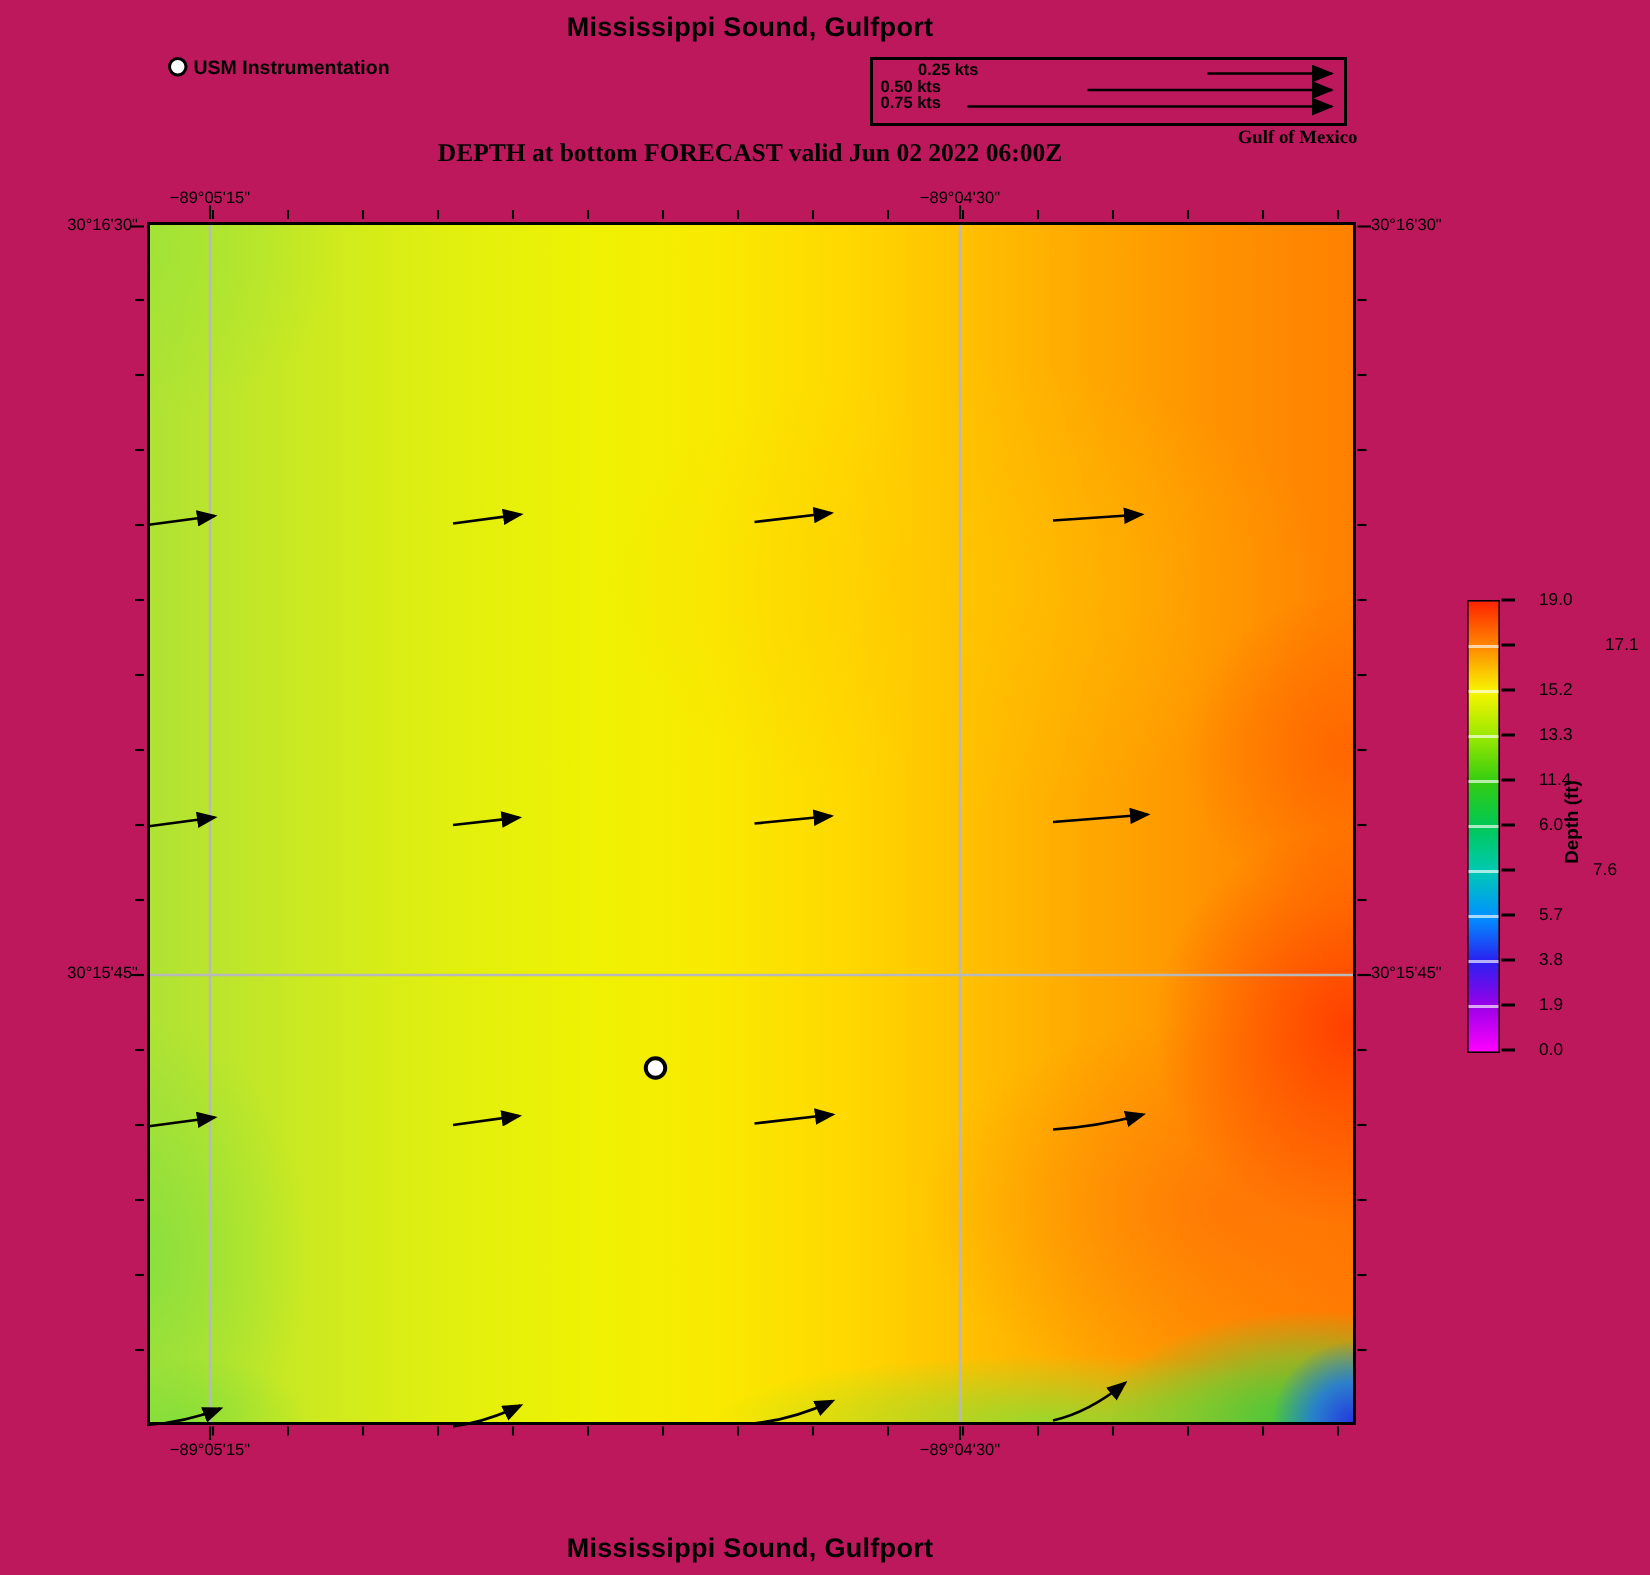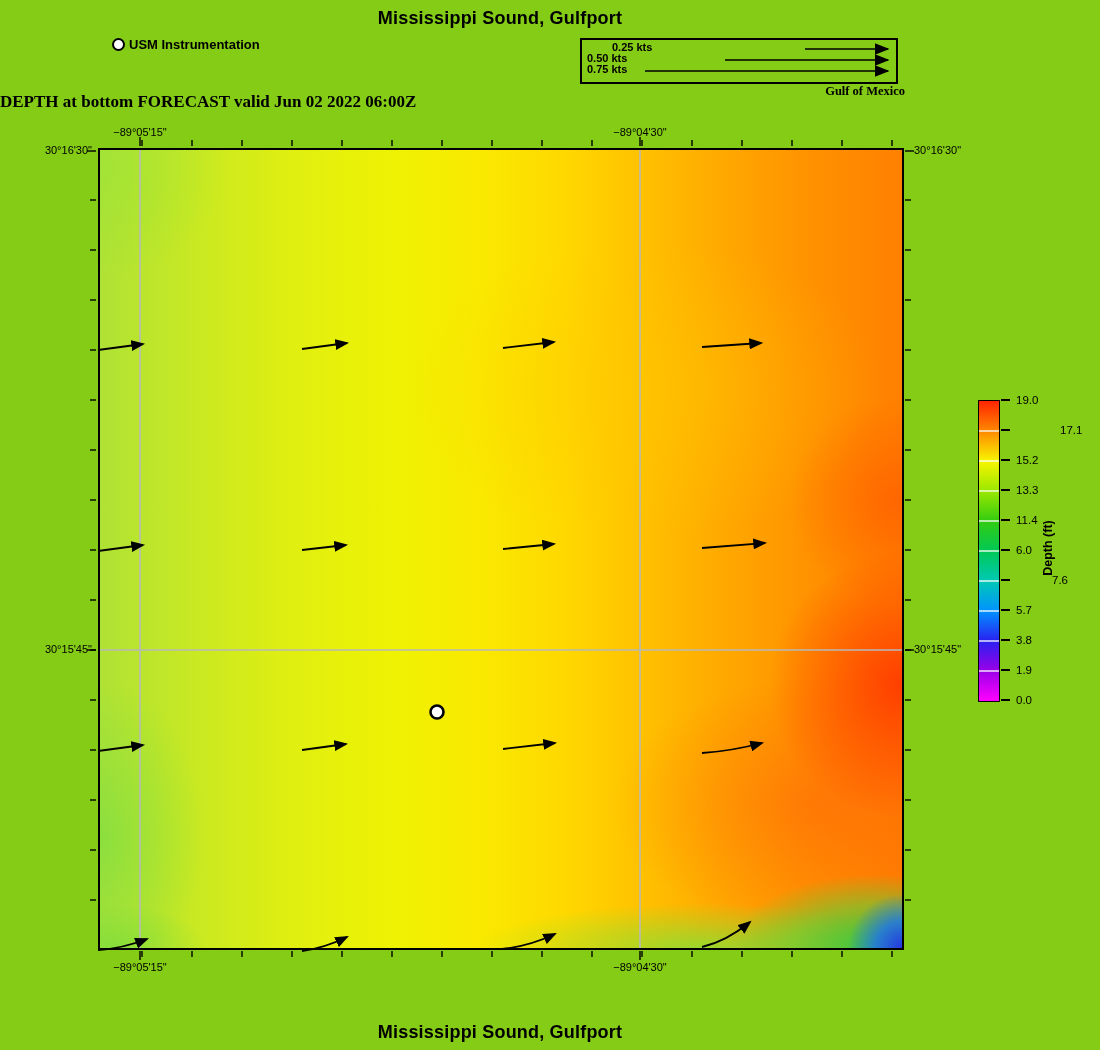--- a/index.html
+++ b/index.html
@@ -1,36 +1,36 @@
 <!DOCTYPE html>
 <html><head>
 <meta charset="utf-8">
 <style>
   html,body{margin:0;padding:0;background:#fff;}
-  .stage{position:relative;width:1100px;height:1050px;background:#84cc16;
+  .stage{position:relative;width:1100px;height:1050px;background:#be185d;
          font-family:"Liberation Sans",sans-serif;color:#000;overflow:hidden;}
   .abs{position:absolute;}
 
   .top-title,.bottom-title{left:0;width:1000px;text-align:center;
         font-size:18px;font-weight:bold;letter-spacing:.2px;}
   .top-title{top:8px;}
   .bottom-title{top:1022px;}
 
   .usm-legend{left:112px;top:37px;display:flex;align-items:center;}
   .usm-circle{width:9px;height:9px;border:2.6px solid #000;border-radius:50%;
         background:#fff;display:inline-block;}
   .usm-label{font-size:13px;font-weight:bold;margin-left:4px;}
 
   .vel-legend{left:580px;top:38px;width:314px;height:42px;border:2.5px solid #000;
         box-sizing:content-box;}
   .vel-label{position:absolute;left:5px;font-size:11px;font-weight:bold;line-height:11px;}
   .vel-label.l0{top:2px;margin-left:25px;} .vel-label.l1{top:13px;} .vel-label.l2{top:24px;text-align:right;}
   .vel-svg{position:absolute;left:0;top:0;width:314px;height:42px;}
 
-  .subtitle{left:0;top:92px;width:1000px;
+  .subtitle{left:0;top:92px;width:1000px;text-align:center;
         font-family:"Liberation Serif",serif;font-size:17px;font-weight:bold;}
   .gulf-label{left:800px;top:84px;width:105px;text-align:right;
         font-family:"Liberation Serif",serif;font-size:12.5px;font-weight:bold;}
 
   .map-frame{left:98px;top:148px;width:806px;height:802px;box-sizing:border-box;
     border:2.5px solid #000;
     background:
       radial-gradient(circle 75px at 100% 100%, #2438e0 0%, rgba(36,120,220,0.90) 35%, rgba(40,190,120,0) 72%),
       radial-gradient(ellipse 190px 95px at 97% 100%, rgba(40,205,70,0.95) 0%, rgba(80,215,60,0.55) 45%, rgba(150,230,50,0) 78%),
       radial-gradient(ellipse 300px 60px at 75% 100%, rgba(130,225,55,0.80) 0%, rgba(170,230,45,0) 75%),
@@ -50,21 +50,21 @@
   .ax-top,.ax-bottom{width:120px;text-align:center;}
   .ax-left{width:80px;text-align:right;}
   .ax-right{width:80px;text-align:left;}
 
   .colorbar-wrap{left:978px;top:400px;width:120px;height:300px;}
   .colorbar-gradient{position:absolute;left:0;top:0;width:20px;height:300px;
         border:1.5px solid #000;box-sizing:content-box;}
   .cb-cross{position:absolute;left:0;width:20px;height:1.6px;
         background:rgba(255,255,255,0.65);}
   .cb-tick{position:absolute;left:23px;width:9px;height:1.6px;background:#000;}
-  .cb-label{position:absolute;left:38px;width:40px;font-size:11.5px;line-height:13px;}
+  .cb-label{position:absolute;left:48px;width:40px;font-size:11.5px;line-height:13px;}
   .colorbar-title{left:1010px;top:541px;width:76px;text-align:center;
         font-size:12.5px;font-weight:bold;transform:rotate(-90deg);
         transform-origin:center center;white-space:nowrap;}
 </style>
 </head>
 <body>
 
 <div class="stage">
 
   <div class="abs top-title">Mississippi Sound, Gulfport</div>

